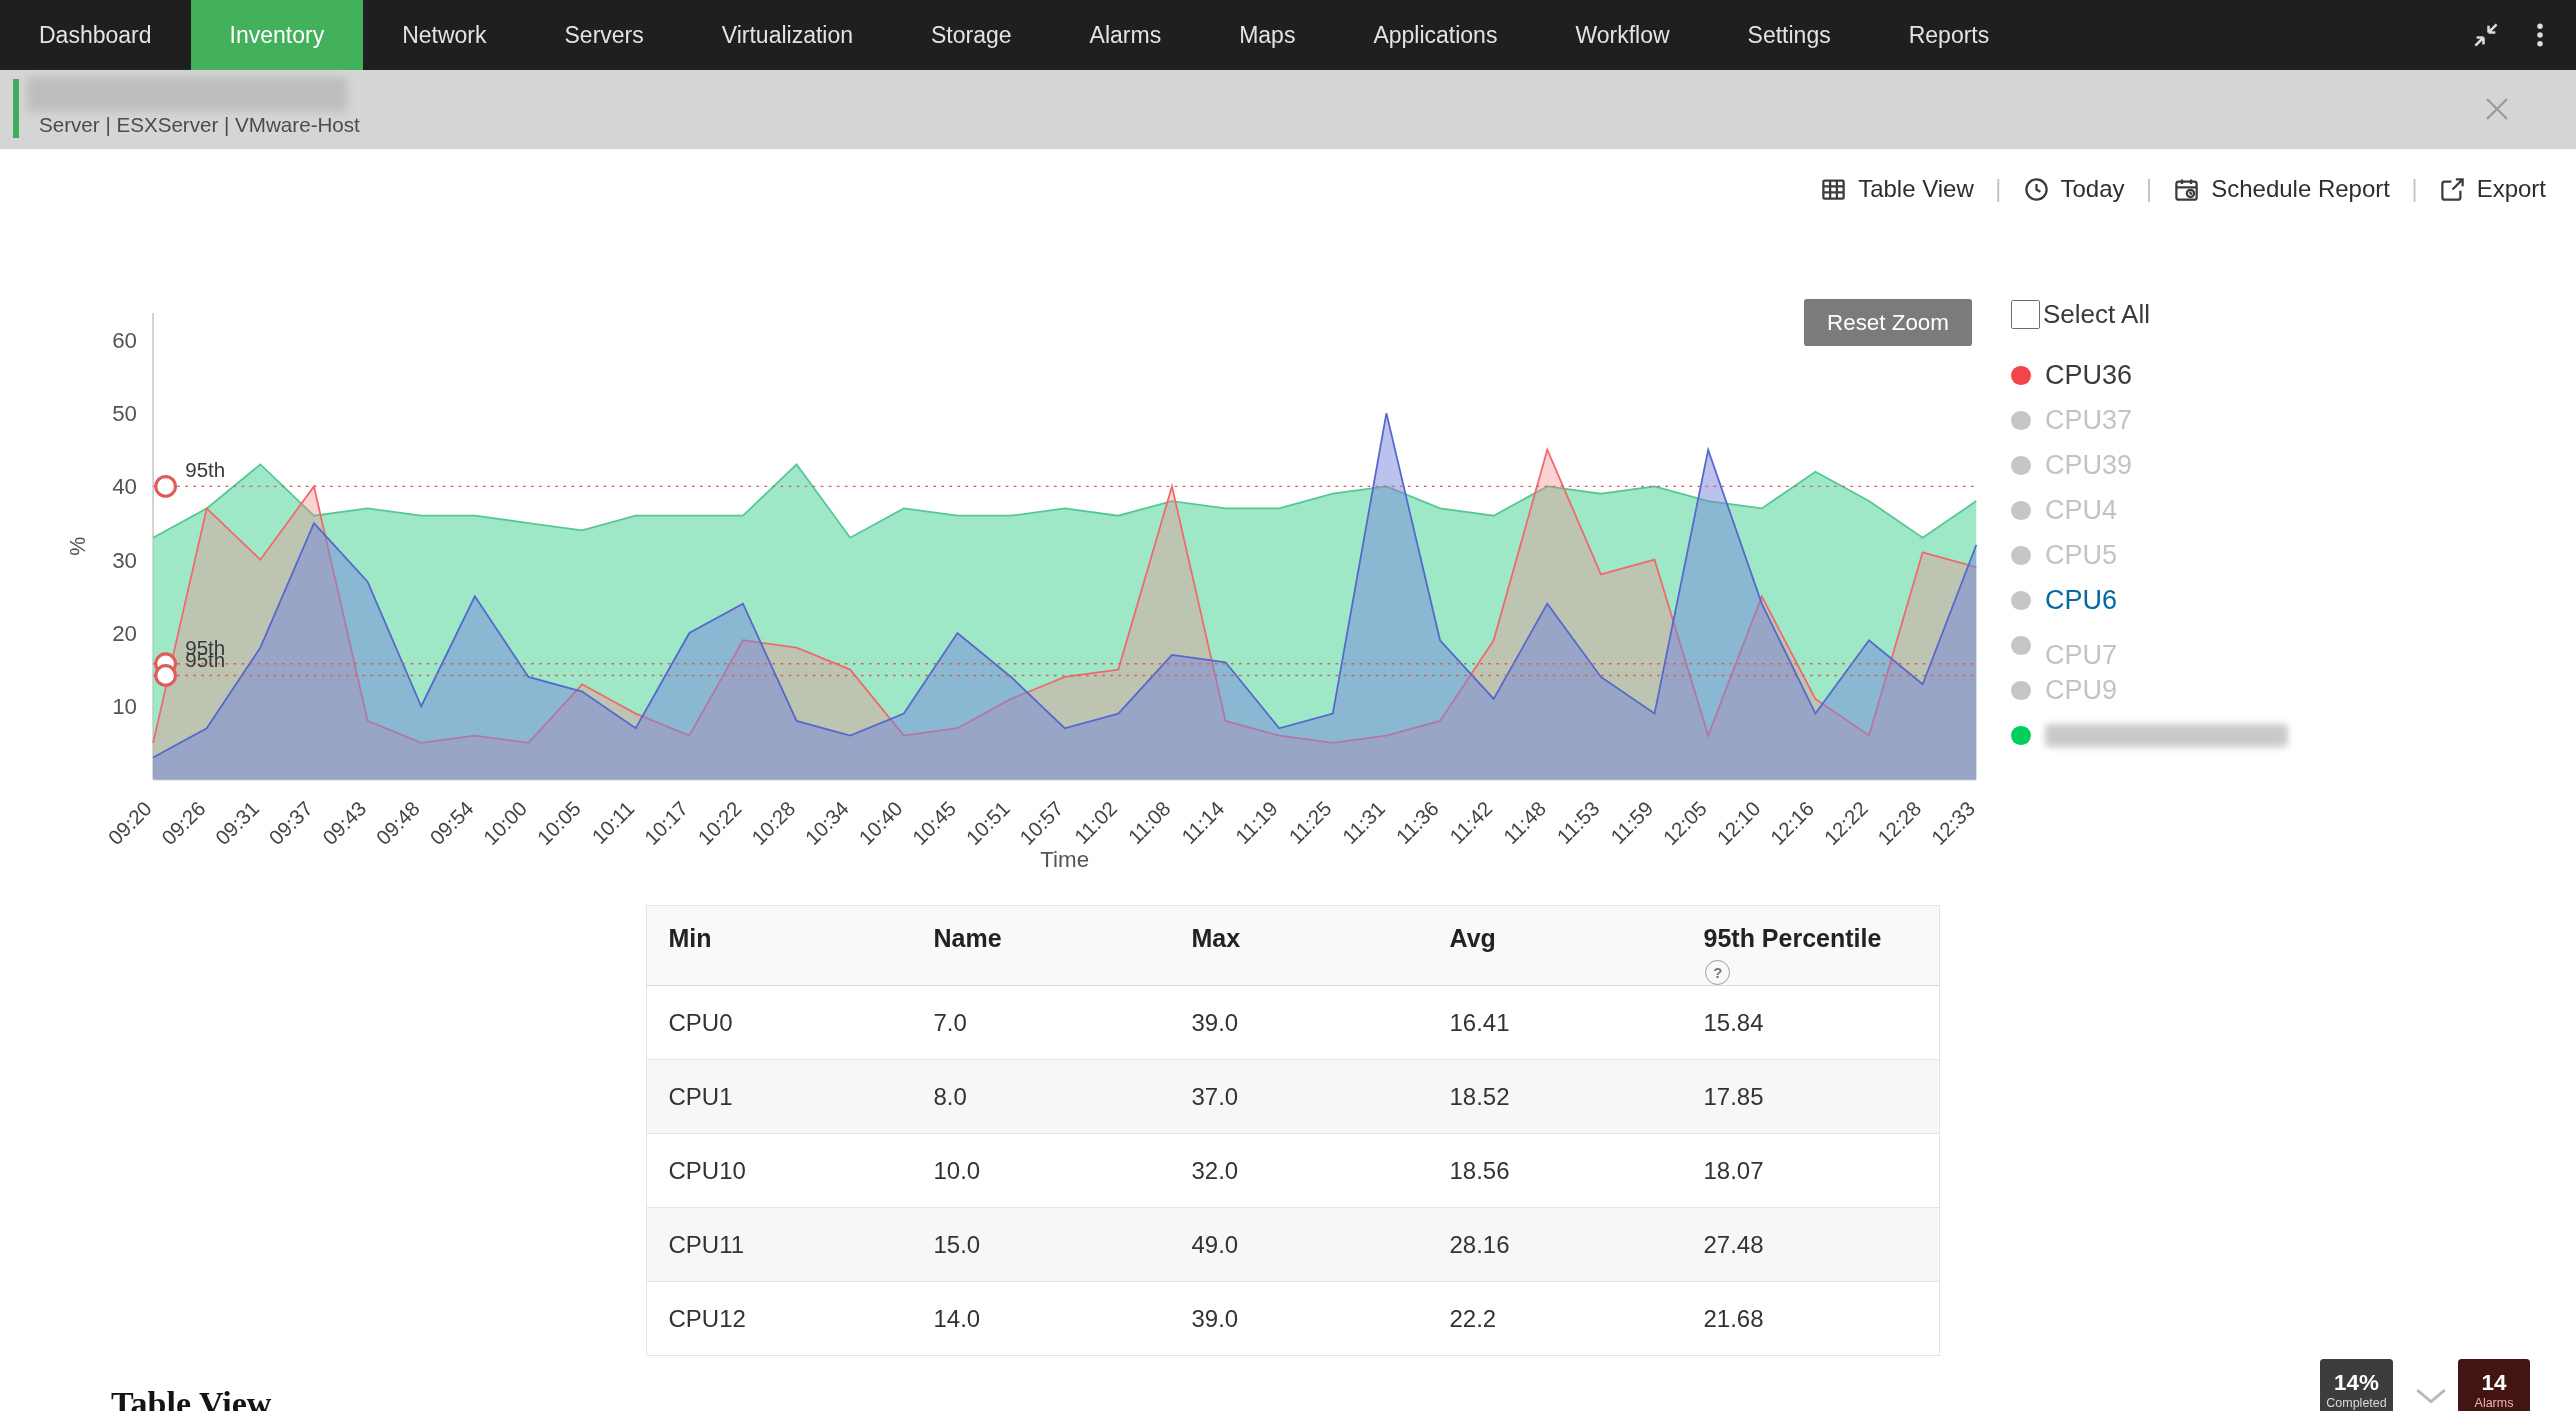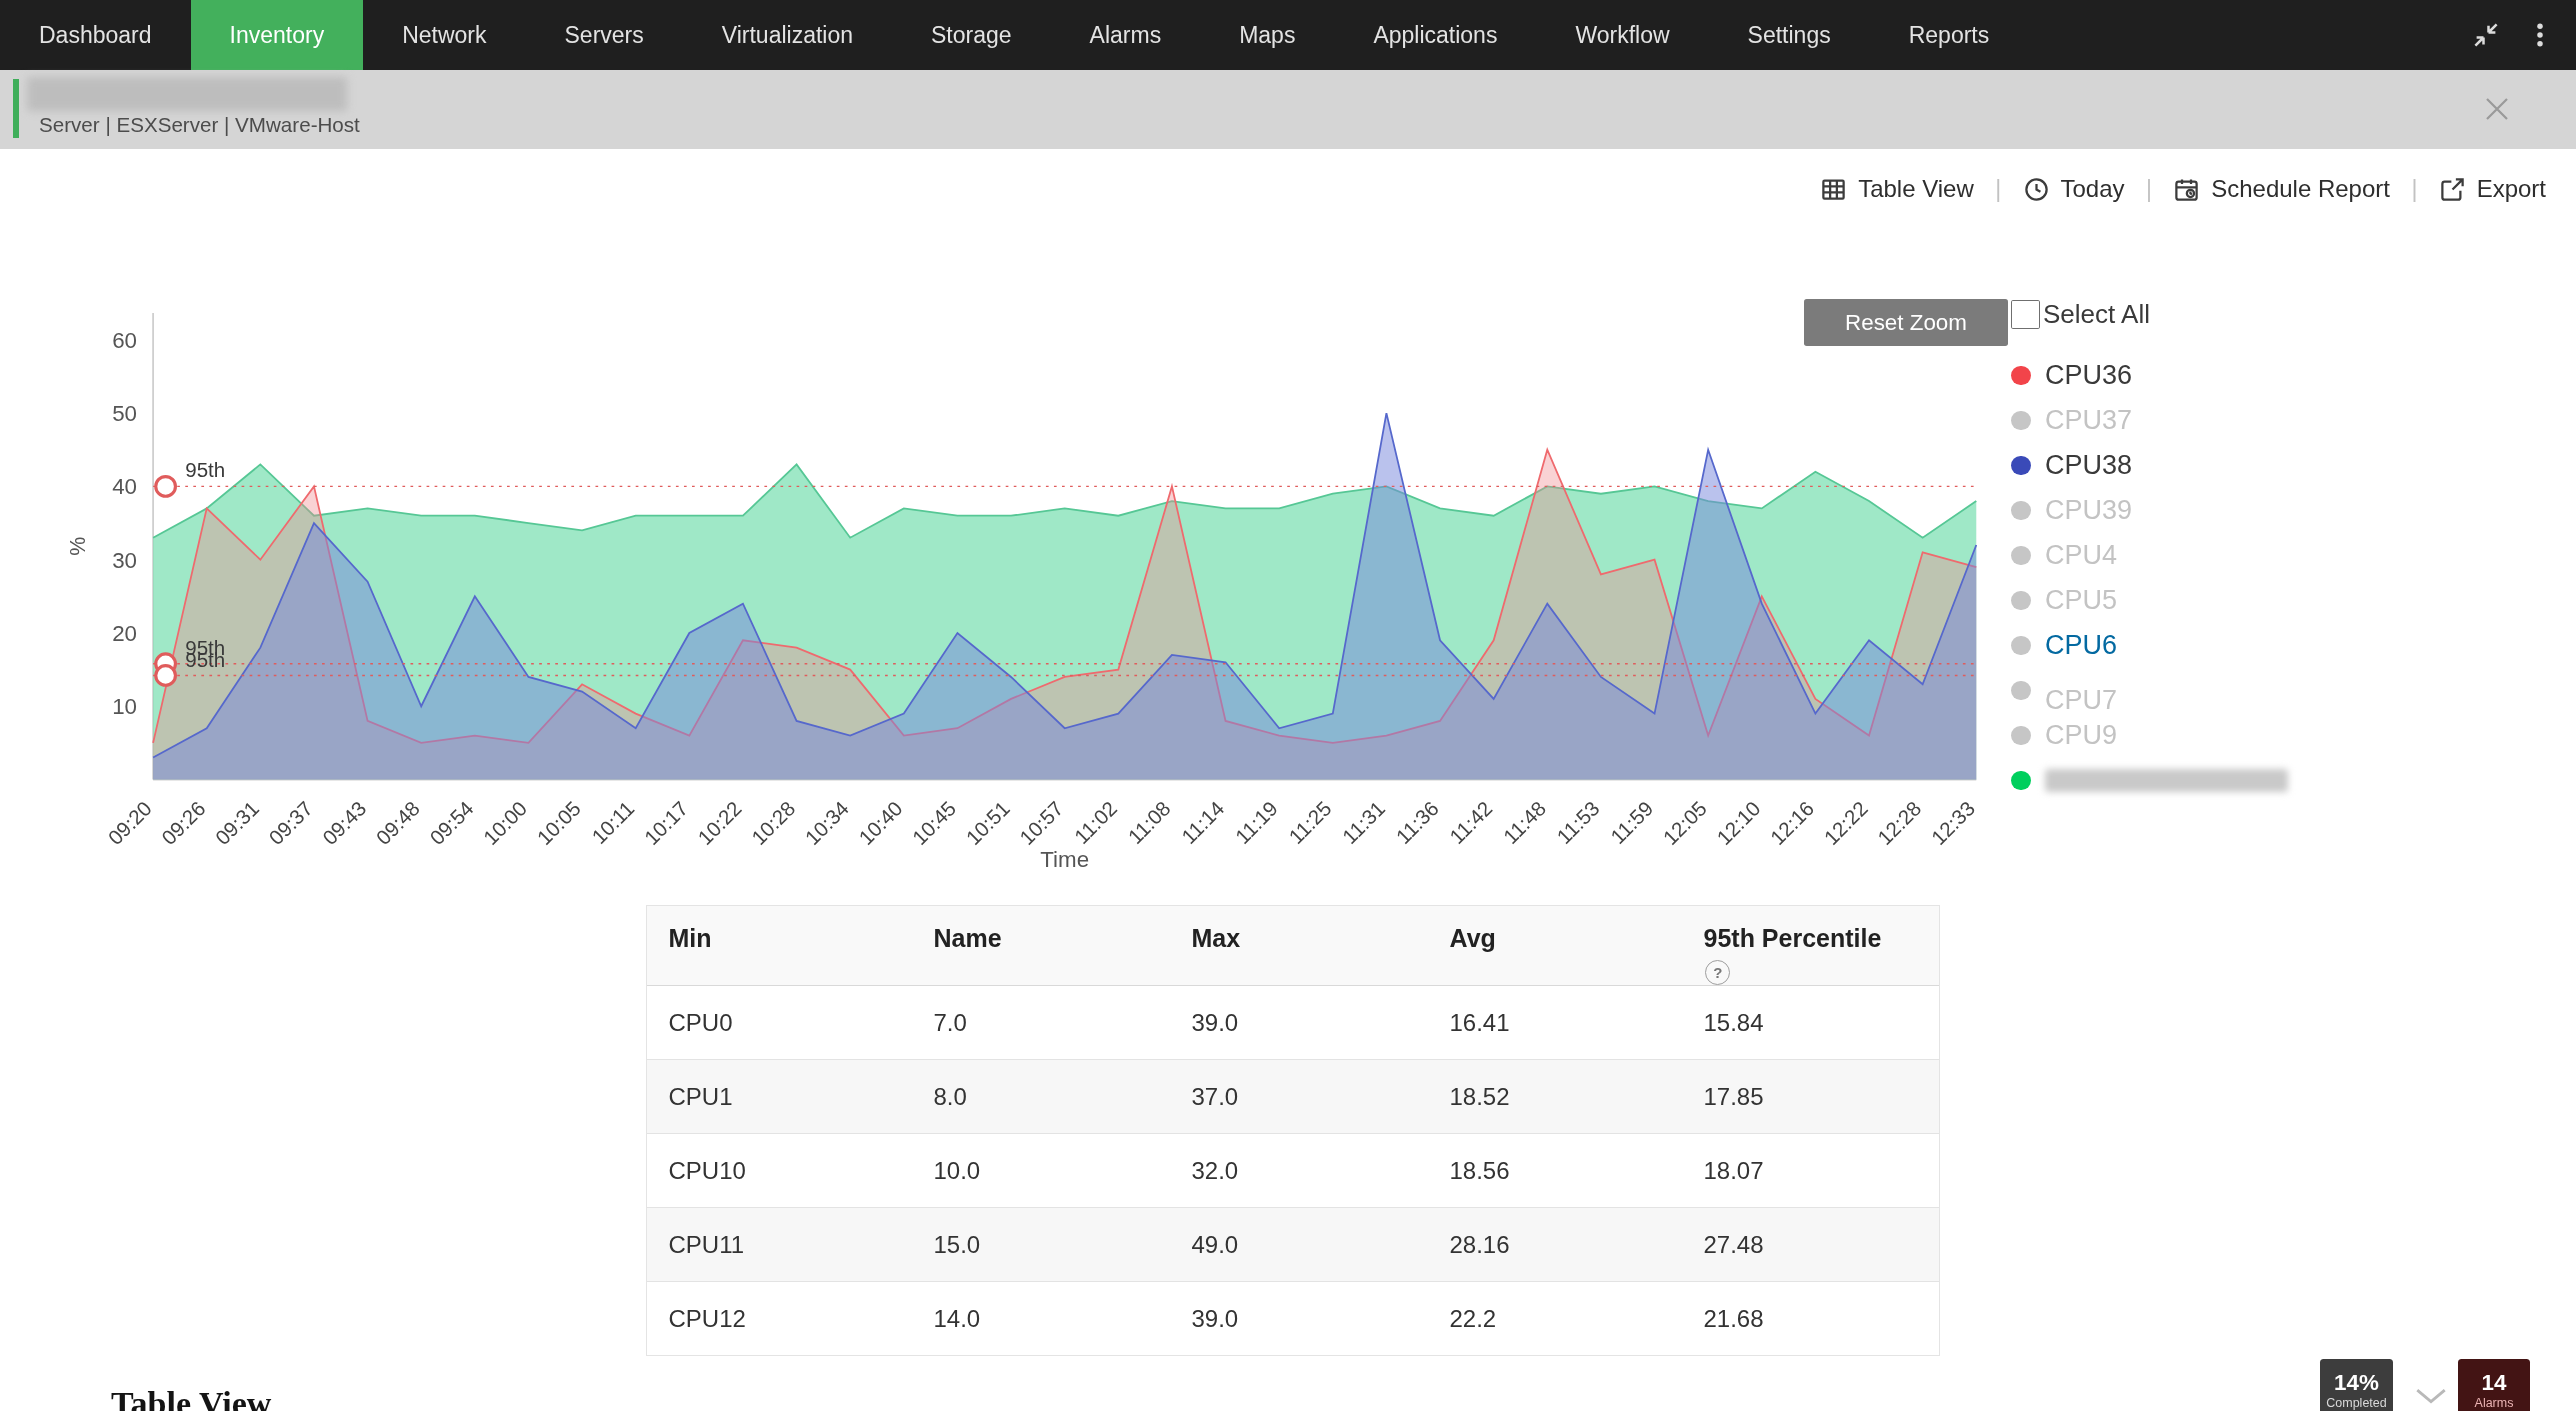--- a/index.html
+++ b/index.html
@@ -26,21 +26,21 @@
   
   .page-title{position:absolute;left:72px;top:163px;font-family:"Liberation Serif",serif;
               font-size:34px;font-weight:700;color:#141414;}
   .toolbar{position:absolute;right:30px;top:175px;display:flex;align-items:center;font-size:24px;color:#2e2e2e;}
   .tb-item{display:flex;align-items:center;gap:10.7px;cursor:pointer;}
   .tb-sep{color:#c2c2c2;margin:0 21.5px;font-size:23px;}
   .tb-icon{color:#3c3c3c;display:flex;}
 
   
   .chart-wrap{position:absolute;left:54px;top:288px;width:1932px;height:597px;}
-  .reset-zoom{position:absolute;left:1804px;top:299px;width:204px;height:47px;background:#7b7b7b;
+  .reset-zoom{position:absolute;left:1804px;top:299px;width:168px;height:47px;background:#7b7b7b;
               color:#ffffff;font-size:22.4px;border:none;border-radius:2.7px;display:flex;
               align-items:center;justify-content:center;cursor:pointer;}
 
   
   .legend{position:absolute;left:2011px;top:299px;width:537px;}
   .select-all{display:flex;align-items:center;gap:3px;margin-bottom:23px;cursor:pointer;}
   .checkbox{width:27px;height:27px;background:#fff;border:1.8px solid #6f6f6f;border-radius:1.8px;}
   .select-all-lbl{font-size:26px;color:#3a3a3a;}
   .legend-item{display:flex;align-items:center;gap:14.3px;height:45px;cursor:pointer;}
   .legend-item .dot{width:19.7px;height:19.7px;border-radius:50%;background:#c6c6c6;flex:none;}
@@ -234,24 +234,20 @@
     </div>
     <div class="legend-item">
       <span class="dot" style="background: rgb(242, 68, 74);"></span>
       <span class="lbl" style="color: rgb(58, 58, 58);">CPU36</span>
     </div>
     <div class="legend-item">
       <span class="dot" style="background: rgb(198, 198, 198);"></span>
       <span class="lbl" style="color: rgb(195, 195, 195);">CPU37</span>
     </div>
     <div class="legend-item">
-      <span class="dot" style="background: rgb(58, 74, 184);"></span>
-      <span class="lbl" style="color: rgb(58, 58, 58);">CPU38</span>
-    </div>
-    <div class="legend-item">
       <span class="dot" style="background: rgb(198, 198, 198);"></span>
       <span class="lbl" style="color: rgb(195, 195, 195);">CPU39</span>
     </div>
     <div class="legend-item">
       <span class="dot" style="background: rgb(198, 198, 198);"></span>
       <span class="lbl" style="color: rgb(195, 195, 195);">CPU4</span>
     </div>
     <div class="legend-item">
       <span class="dot" style="background: rgb(198, 198, 198);"></span>
       <span class="lbl" style="color: rgb(195, 195, 195);">CPU5</span>

